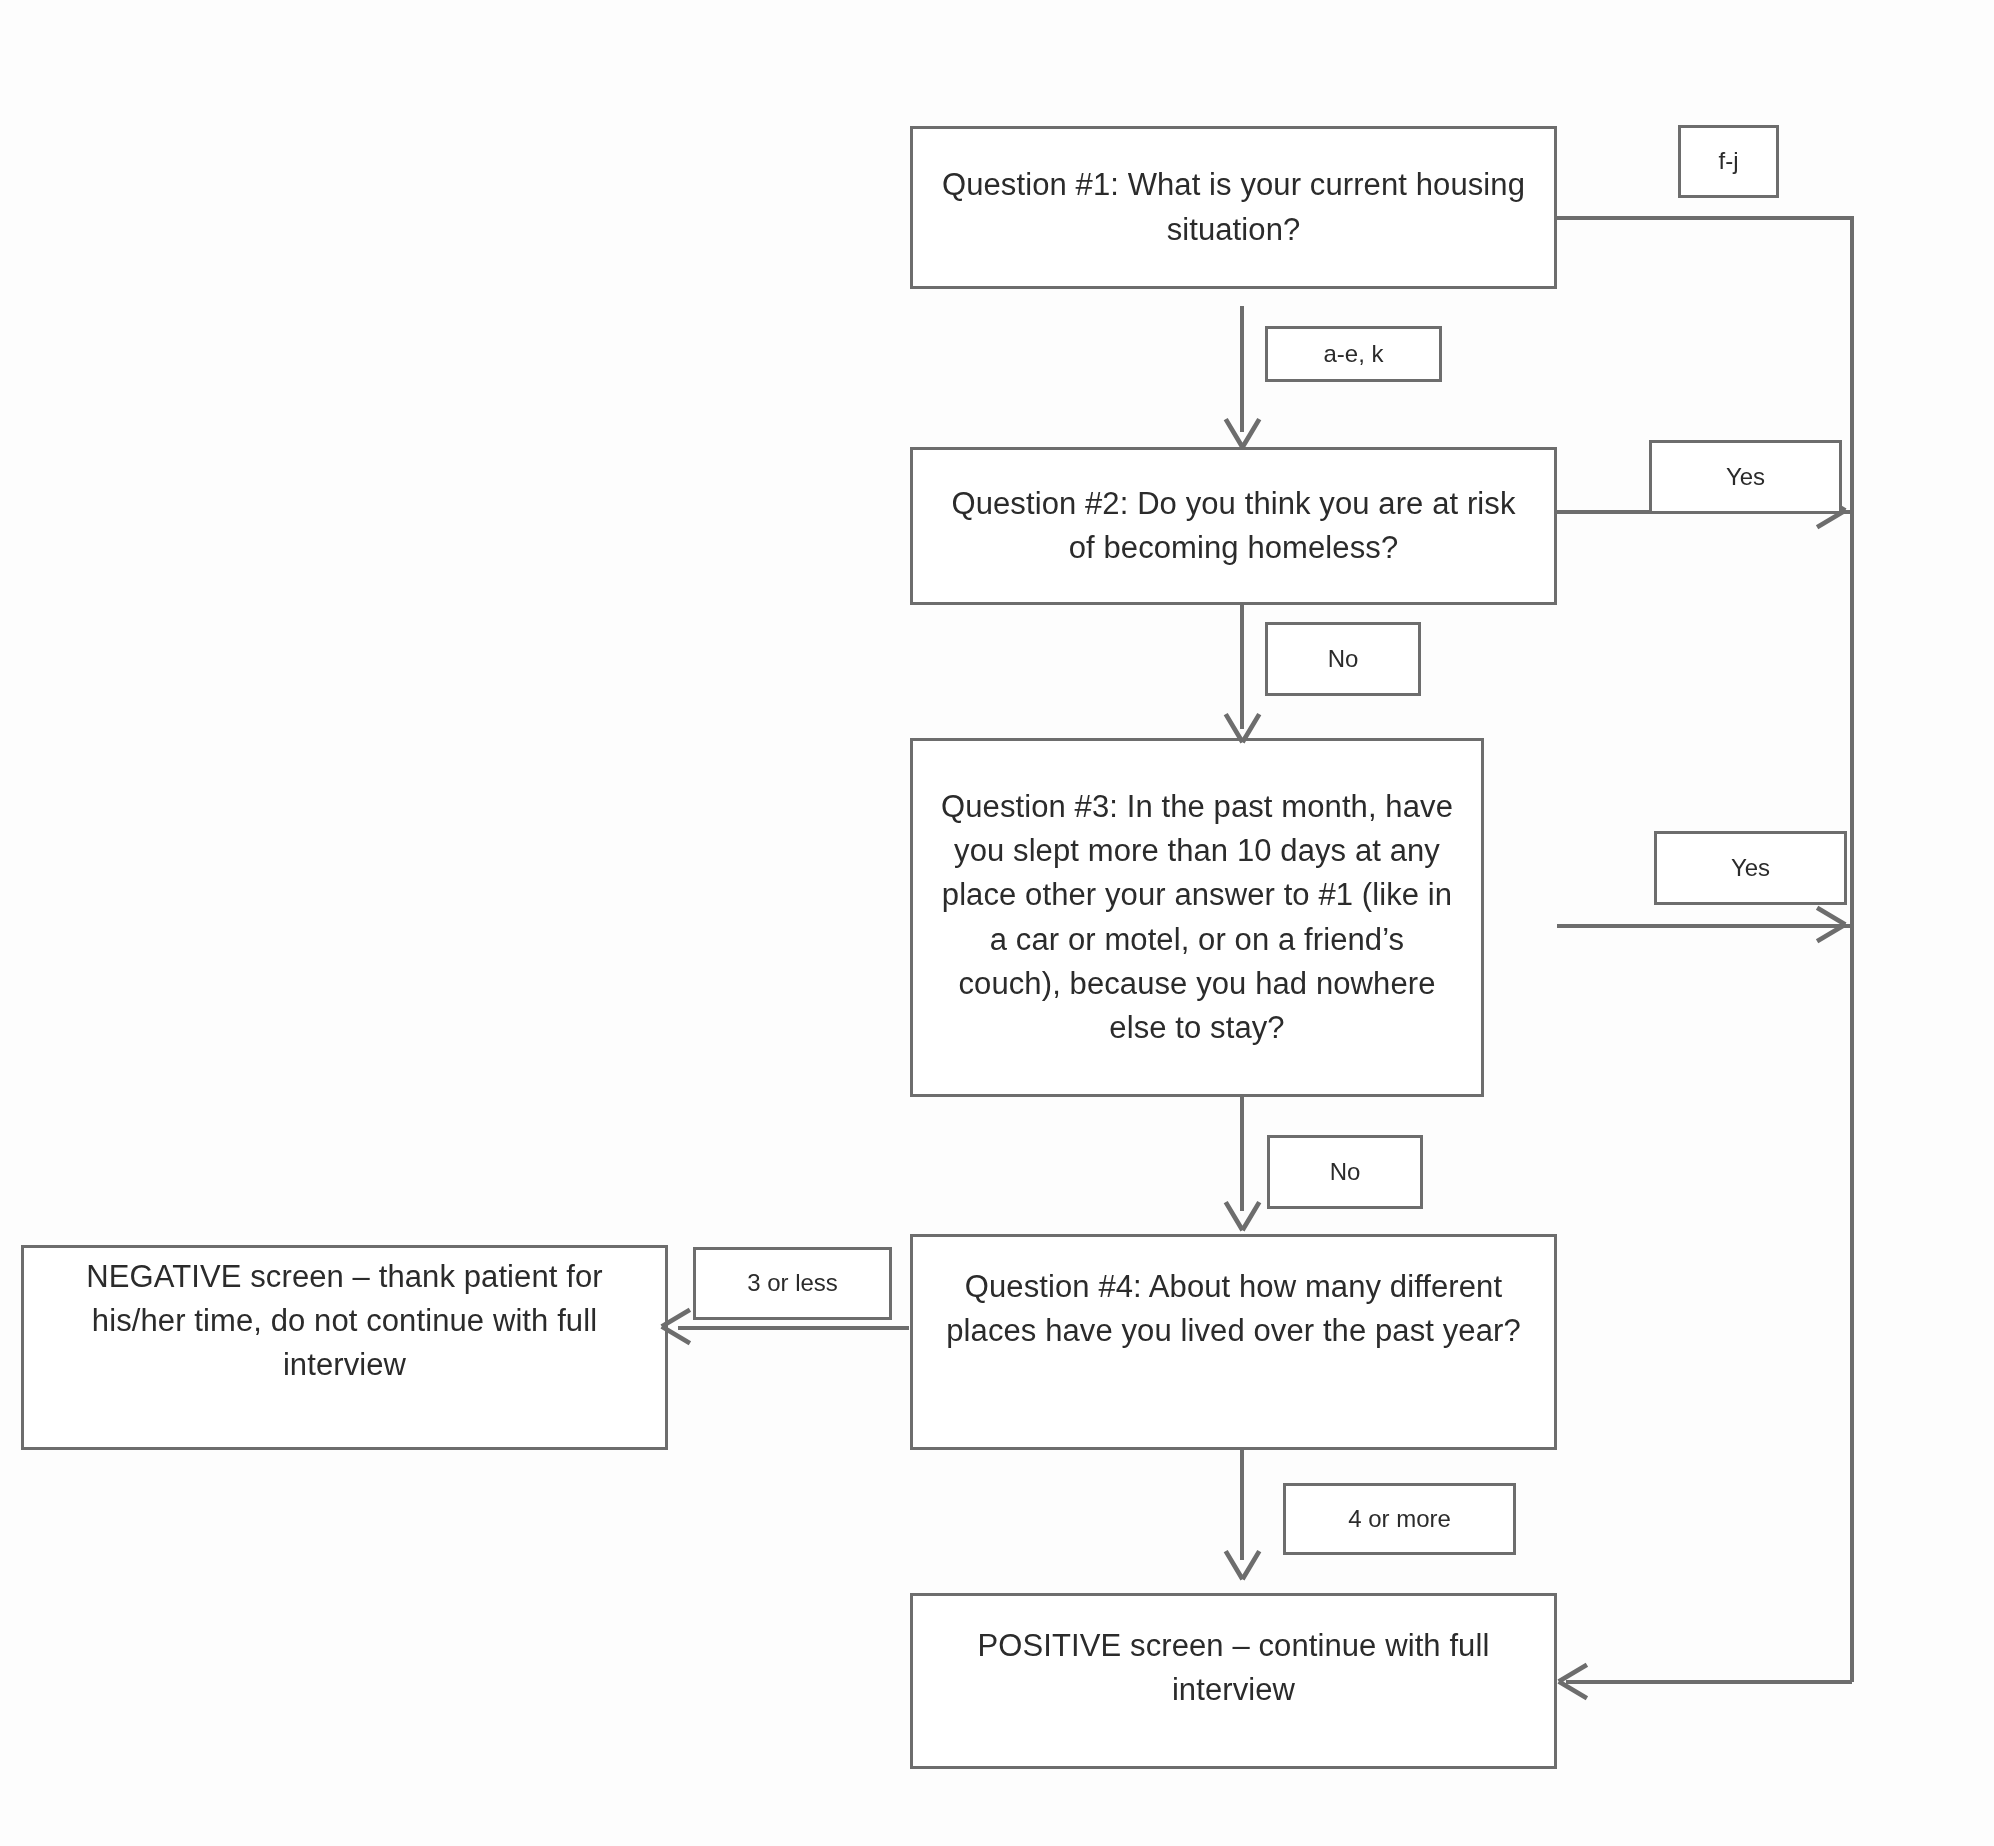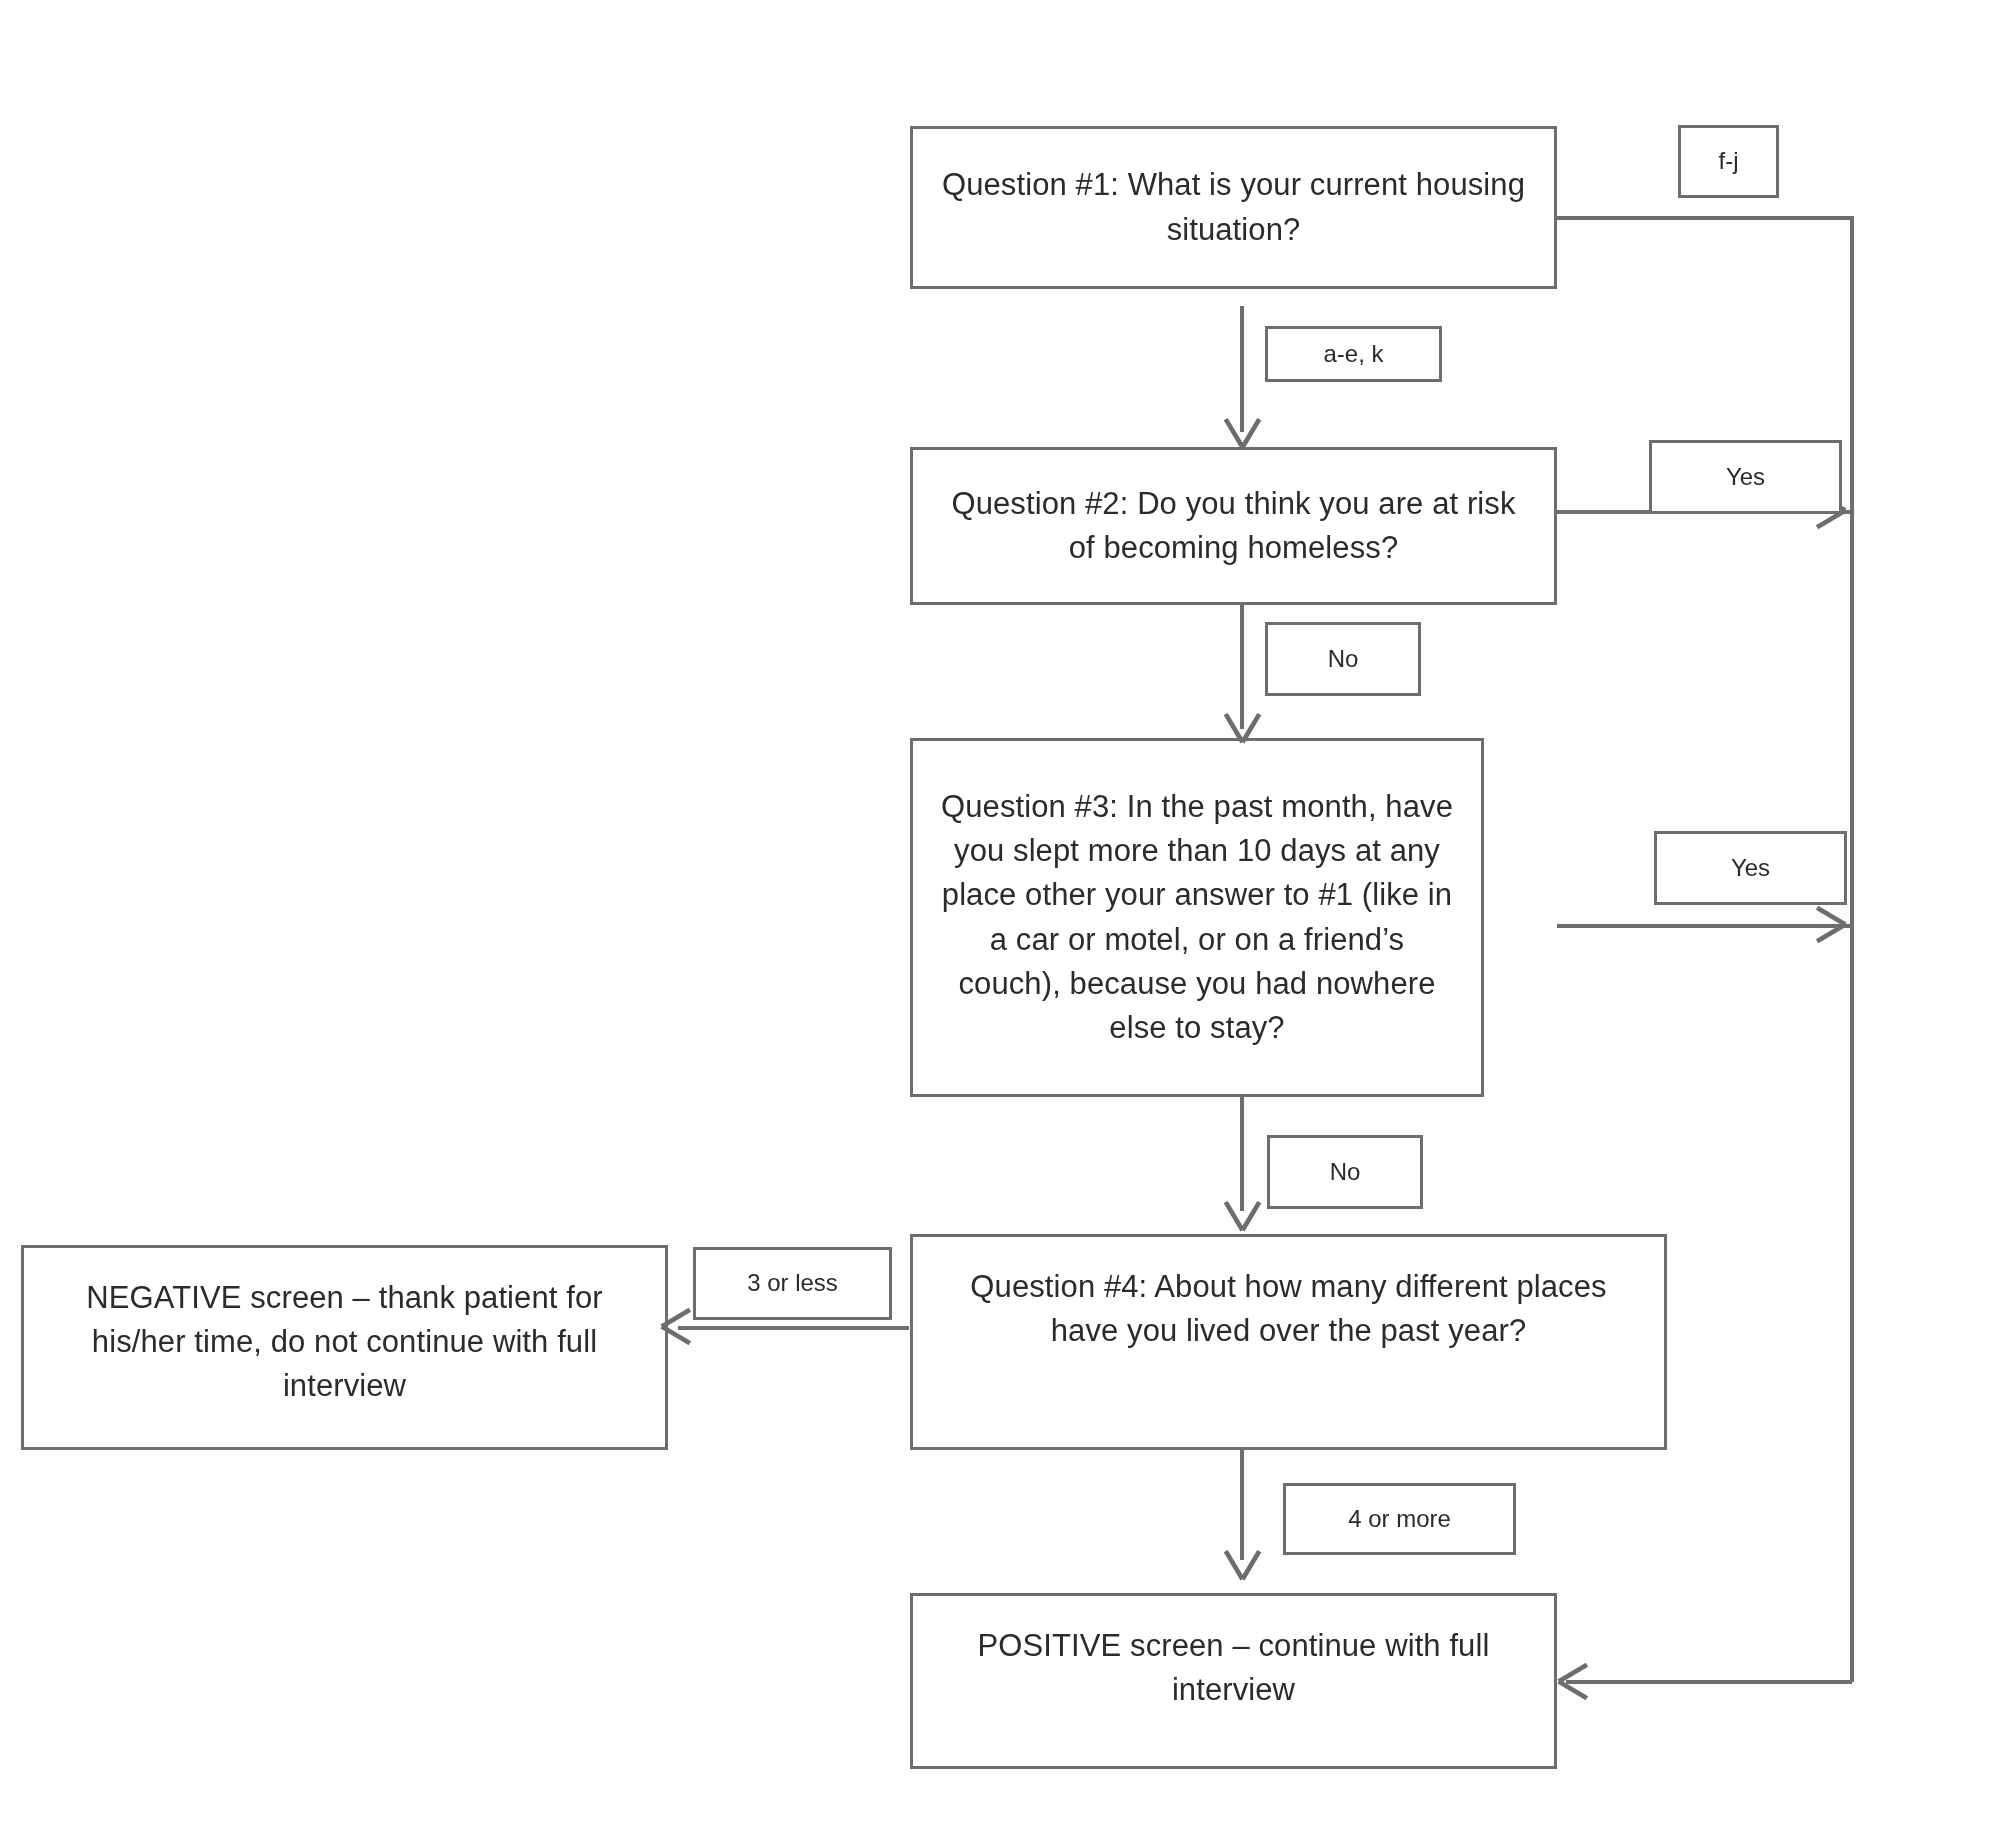--- a/index.html
+++ b/index.html
@@ -138,25 +138,25 @@
   </div>
 
   <div class="node" style="left:910px; top:447px; width:647px; height:158px;">
     <span class="txt">Question #2:  Do you think you are at risk of becoming homeless?</span>
   </div>
 
   <div class="node" style="left:910px; top:738px; width:574px; height:359px;">
     <span class="txt">Question #3:  In the past month, have you slept more than 10 days at any place other your answer to #1 (like in a car or motel, or on a friend’s couch), because you had nowhere else to stay?</span>
   </div>
 
-  <div class="node" style="left:910px; top:1234px; width:757px; height:216px; align-items:flex-start; padding-top:28px;">
+  <div class="node" style="left:910px; top:1234px; width:647px; height:216px; align-items:flex-start; padding-top:28px;">
     <span class="txt">Question #4:  About how many different places have you lived over the past year?</span>
   </div>
 
-  <div class="node" style="left:21px; top:1245px; width:647px; height:205px; align-items:flex-start; padding-top:28px;">
+  <div class="node" style="left:21px; top:1245px; width:647px; height:205px; align-items:flex-start; padding-top:7px;">
     <span class="txt">NEGATIVE screen – thank patient for his/her time, do not continue with full interview</span>
   </div>
 
   <div class="node" style="left:910px; top:1593px; width:647px; height:176px; align-items:flex-start; padding-top:28px;">
     <span class="txt">POSITIVE screen – continue with full interview</span>
   </div>
 
   <div class="edge-label" style="left:1678px; top:125px; width:101px; height:73px;">
     <span>f-j</span>
   </div>

